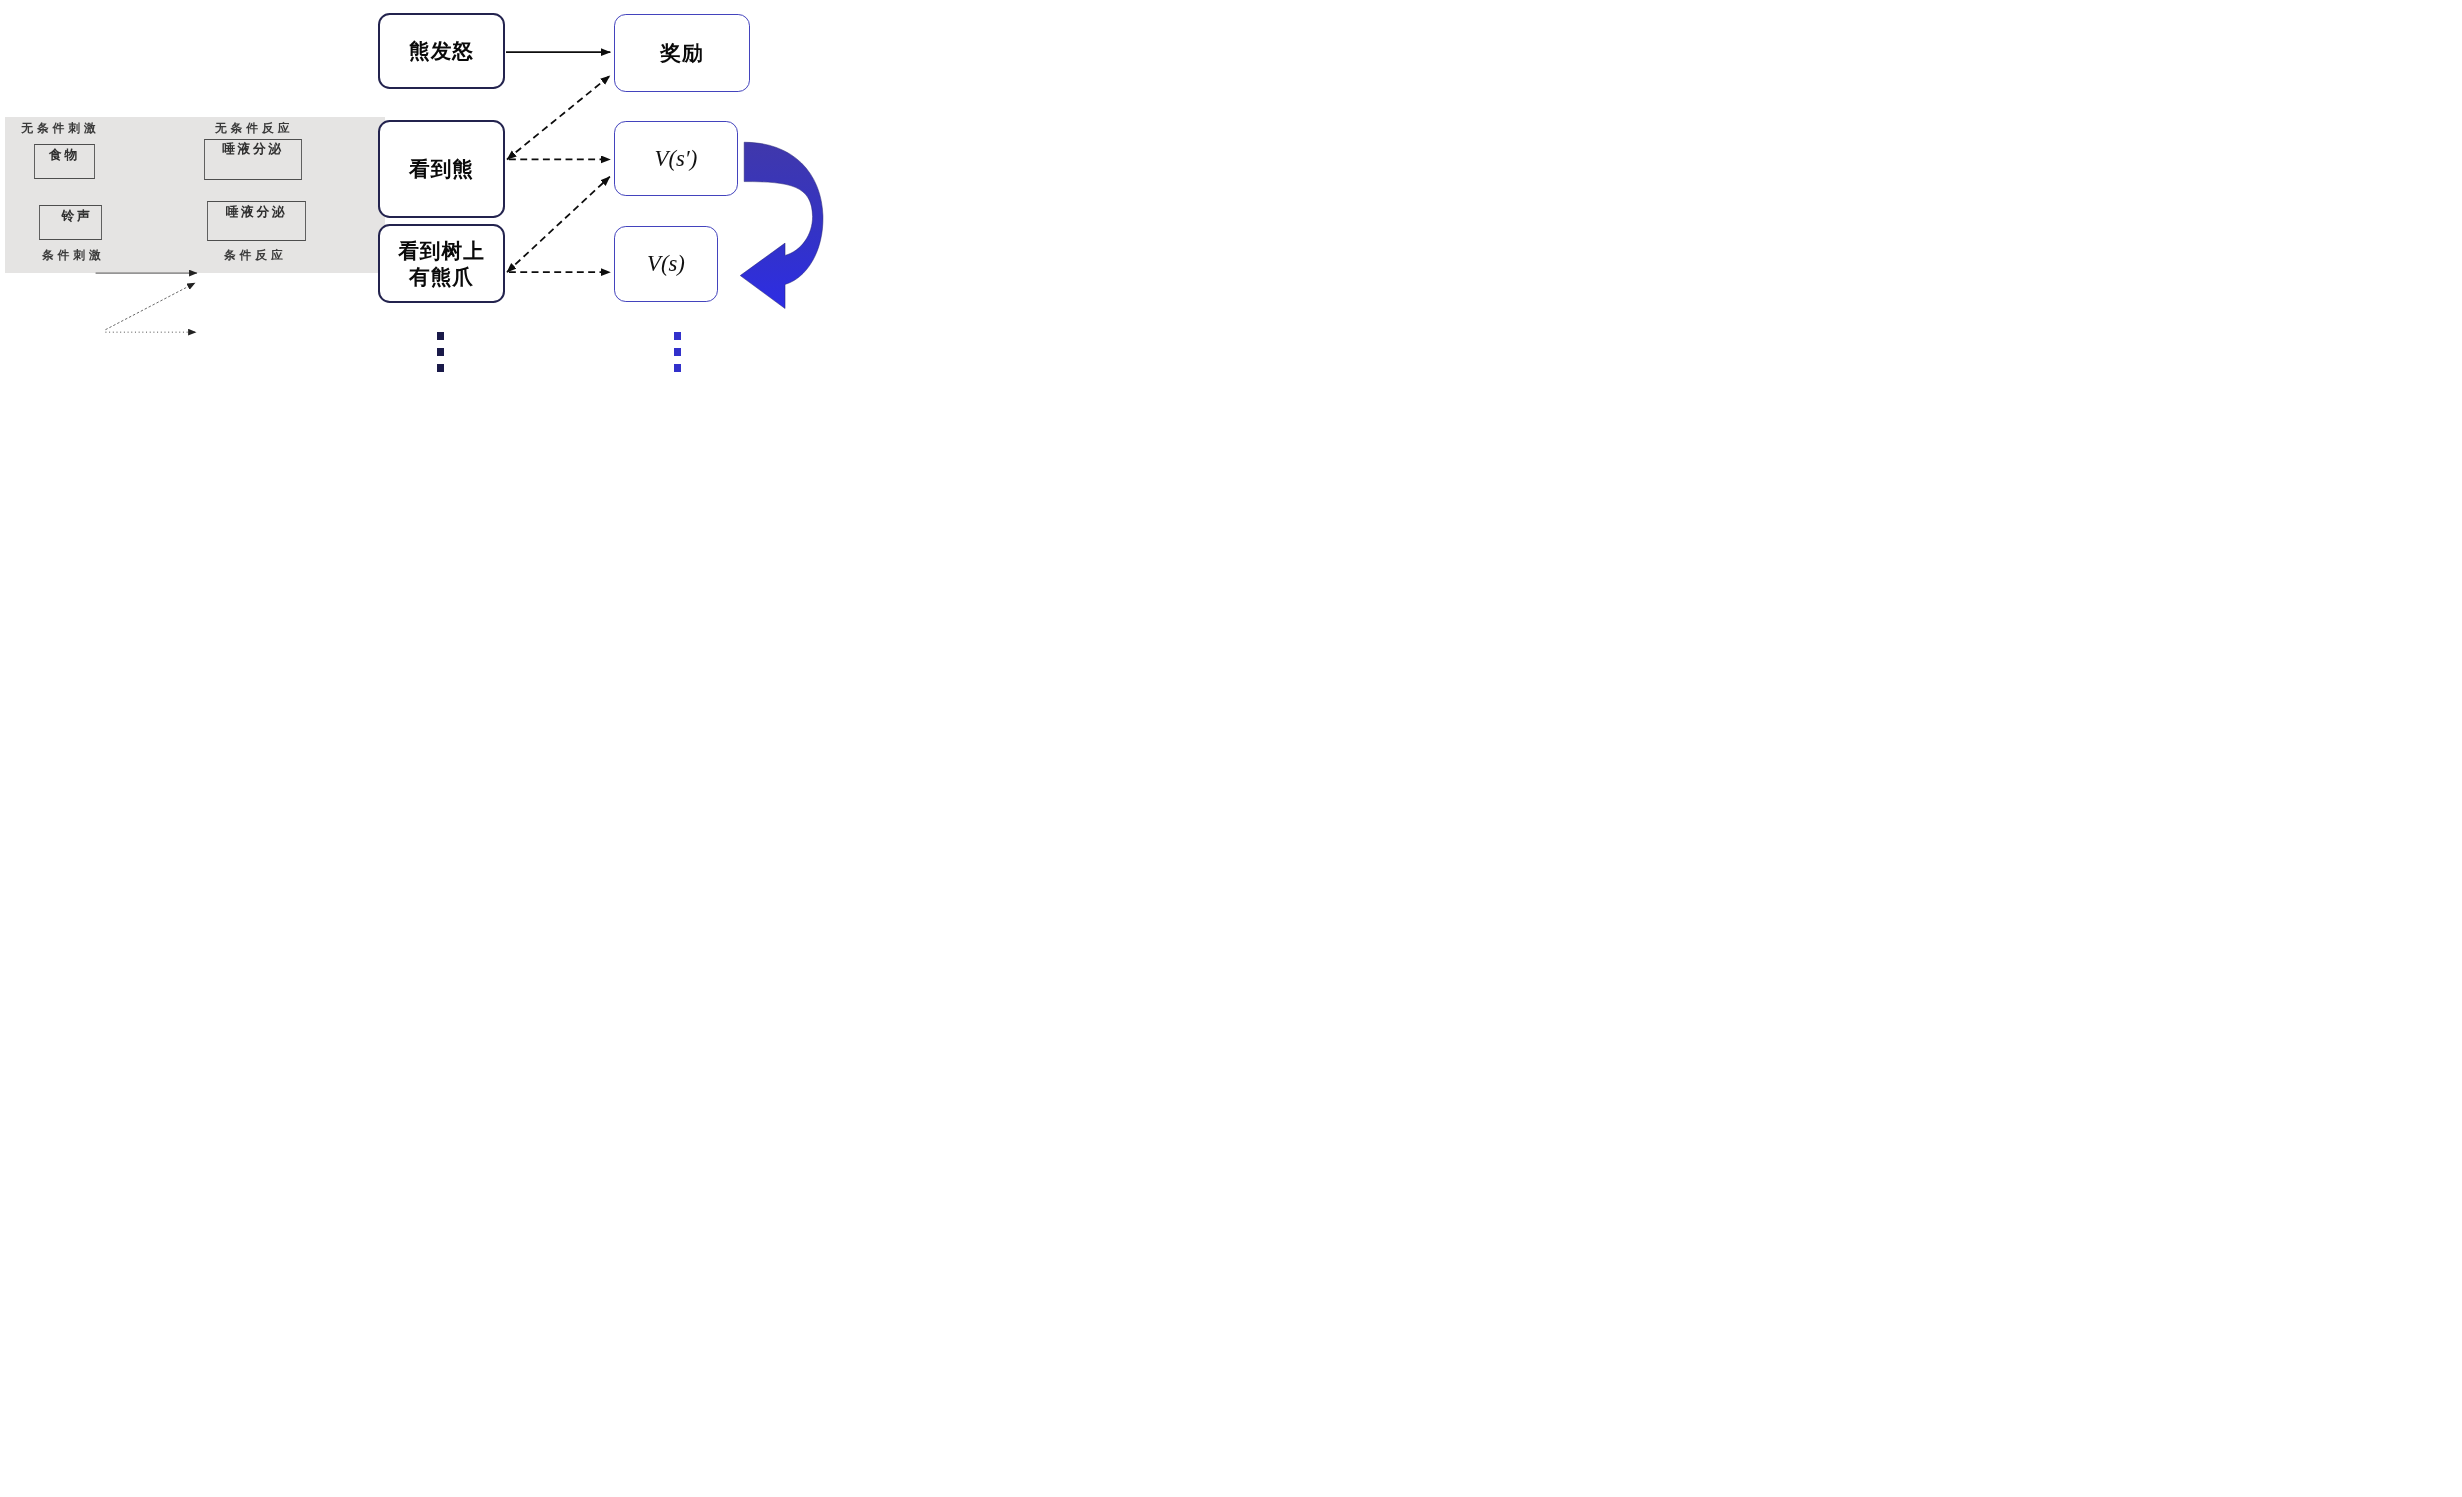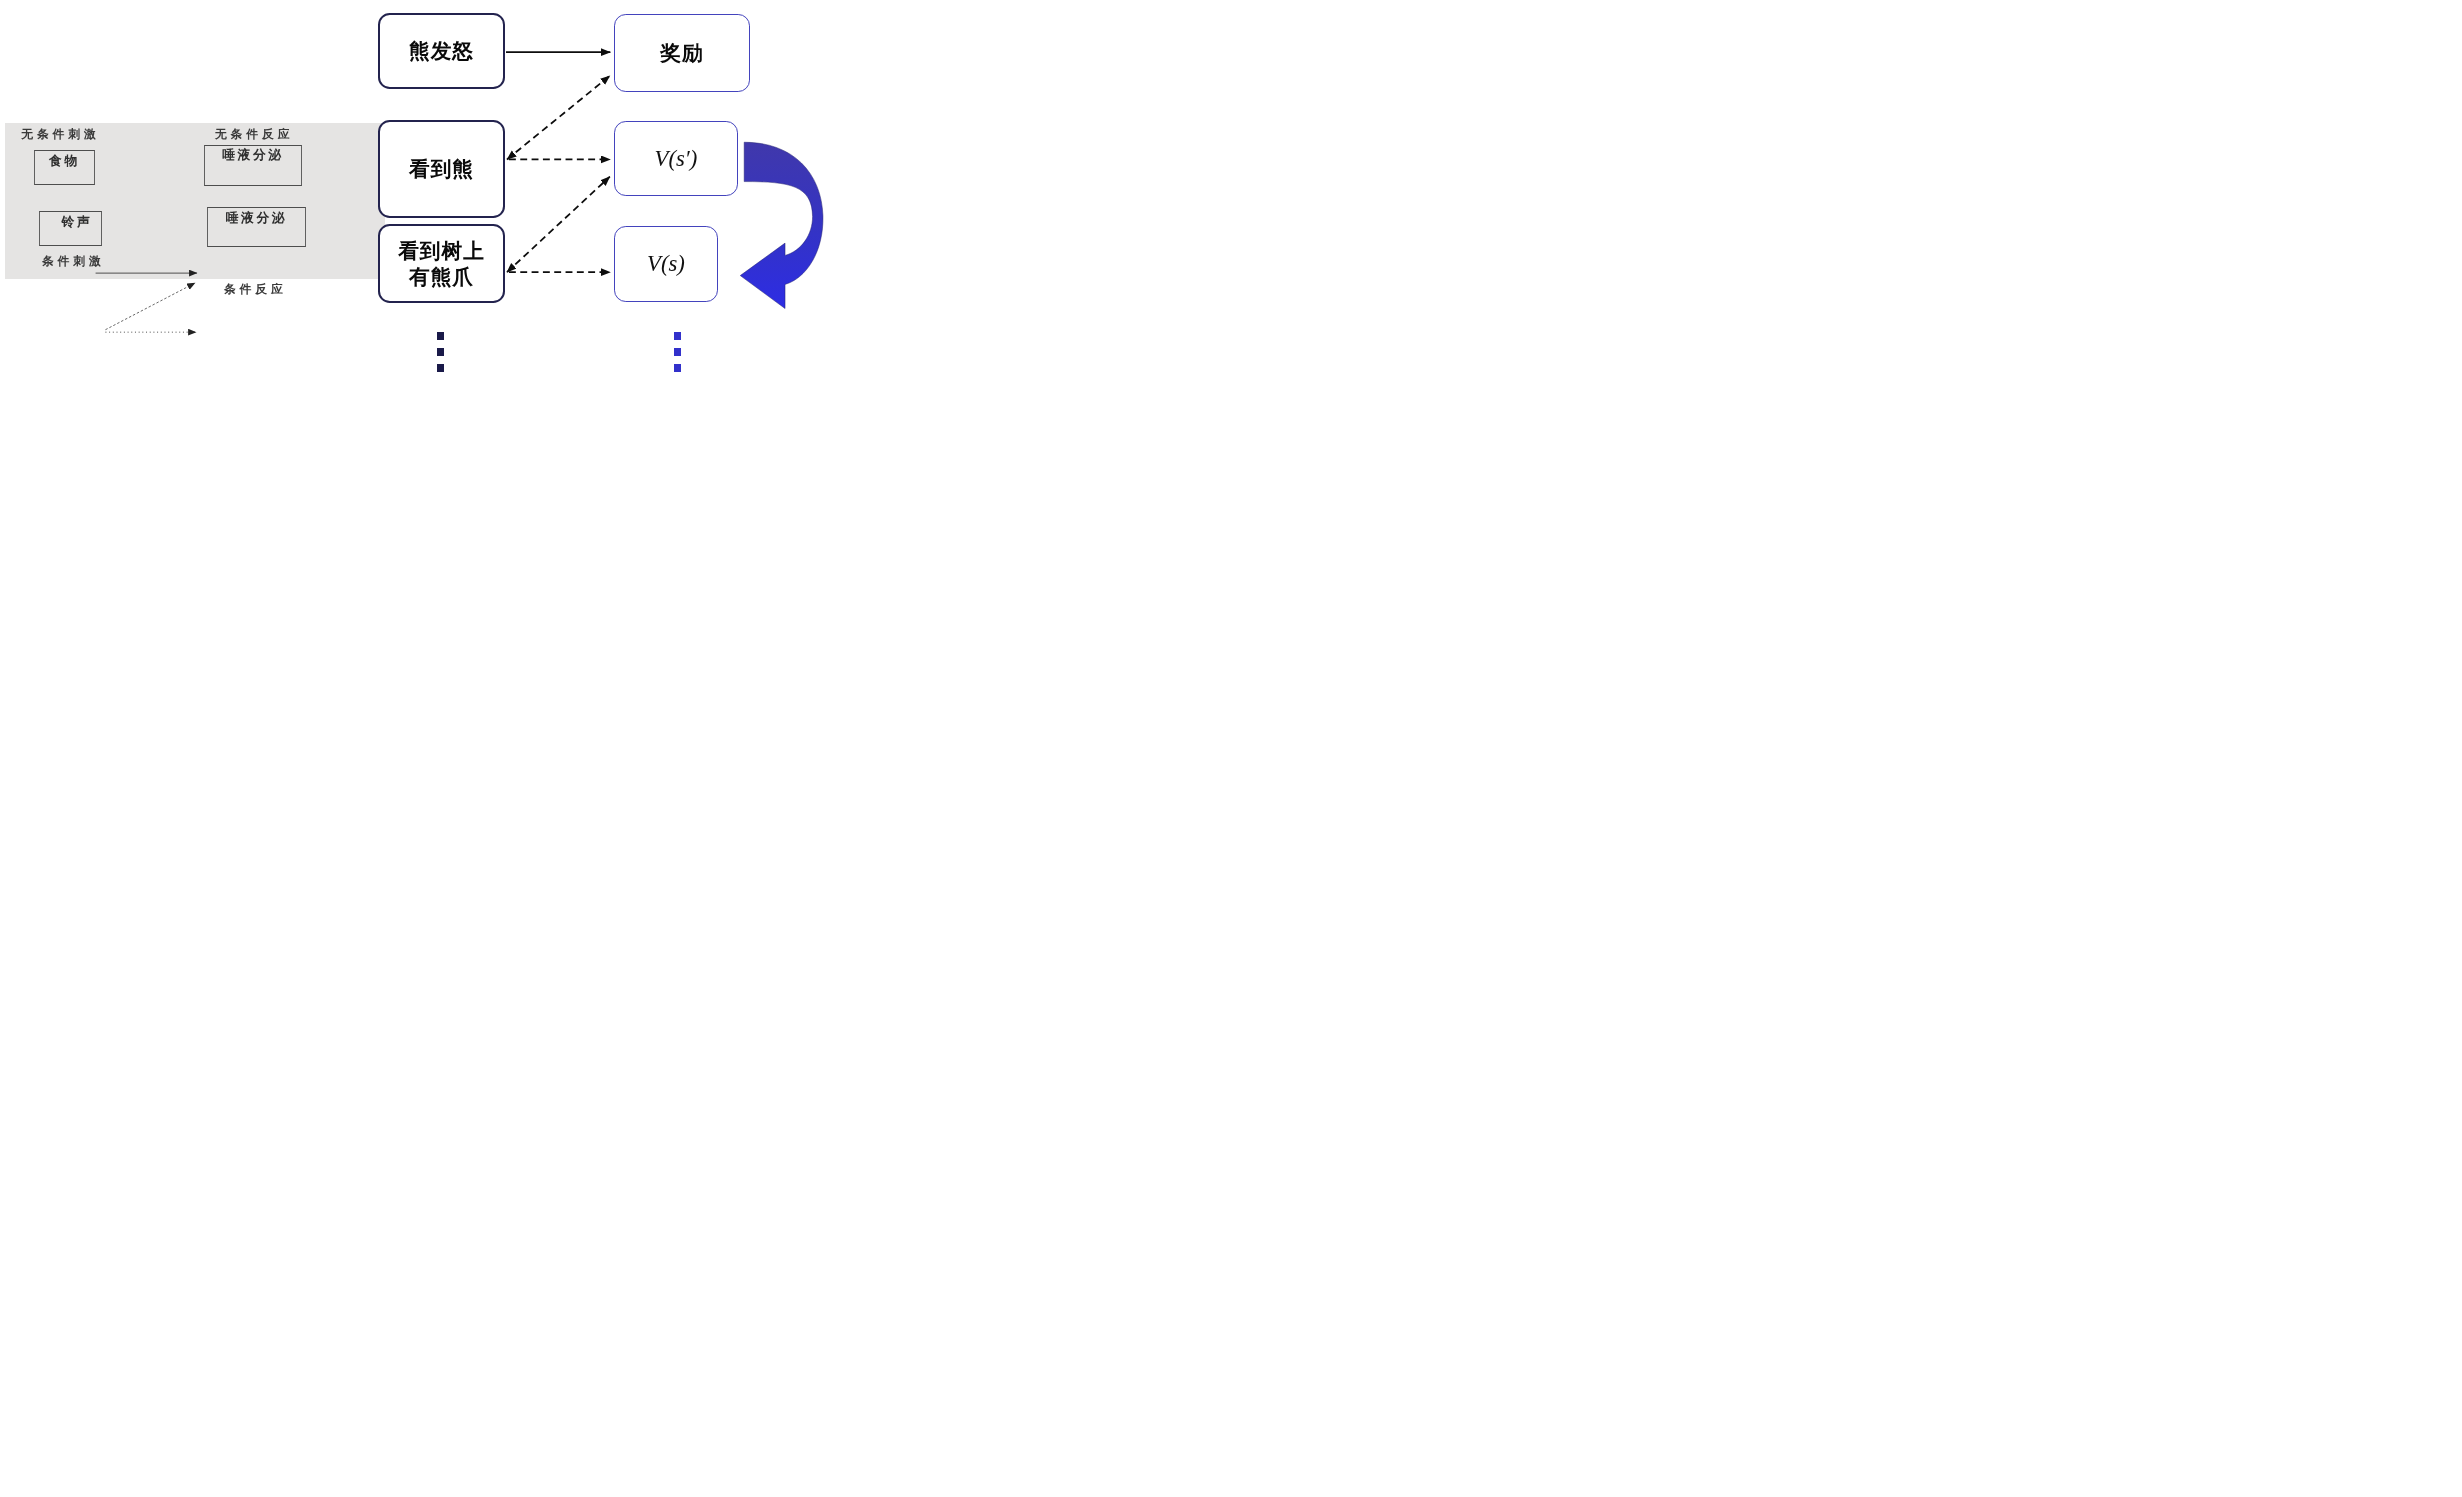--- a/index.html
+++ b/index.html
@@ -5,21 +5,21 @@
   html,body{margin:0;padding:0;background:#ffffff;}
   .stage{
     position:relative;
     width:826px;height:374px;
     background:#ffffff;
     font-family:"Liberation Sans", sans-serif;
     overflow:hidden;
   }
   
   .panel{
-    position:absolute;left:4.9px;top:123px;width:380px;height:156px;
+    position:absolute;left:4.9px;top:117px;width:380px;height:156px;
     background:var(--panel-bg,#e5e4e3);
   }
   .panel-label{
     position:absolute;
     color:var(--panel-ink,#3a3a3a);
     font-size:11.8px;font-weight:700;letter-spacing:3.9px;white-space:nowrap;
   }
   .panel-box{
     position:absolute;
     border:1px solid var(--panel-box-border,#606060);
@@ -72,21 +72,21 @@
 
     <div class="panel-box" style="left:34px;top:88px;width:63px;height:35px;padding-left:13px;">
       <span class="bx-label">铃声</span>
     </div>
 
     <div class="panel-box" style="left:202px;top:84px;width:99px;height:40px;">
       <span class="bx-label">唾液分泌</span>
     </div>
 
     <span class="panel-label" style="left:37px;top:131px;">条件刺激</span>
-    <span class="panel-label" style="left:219px;top:131px;margin-top:28px;">条件反应</span>
+    <span class="panel-label" style="left:219px;top:131px;">条件反应</span>
   </section>
 
   <div class="node navy" style="left:378px;top:13.3px;width:127px;height:76px;">
     <span class="cjk">熊发怒</span>
   </div>
 
   <div class="node blue" style="left:614px;top:14.3px;width:136px;height:78px;">
     <span class="cjk bold">奖励</span>
   </div>
 

